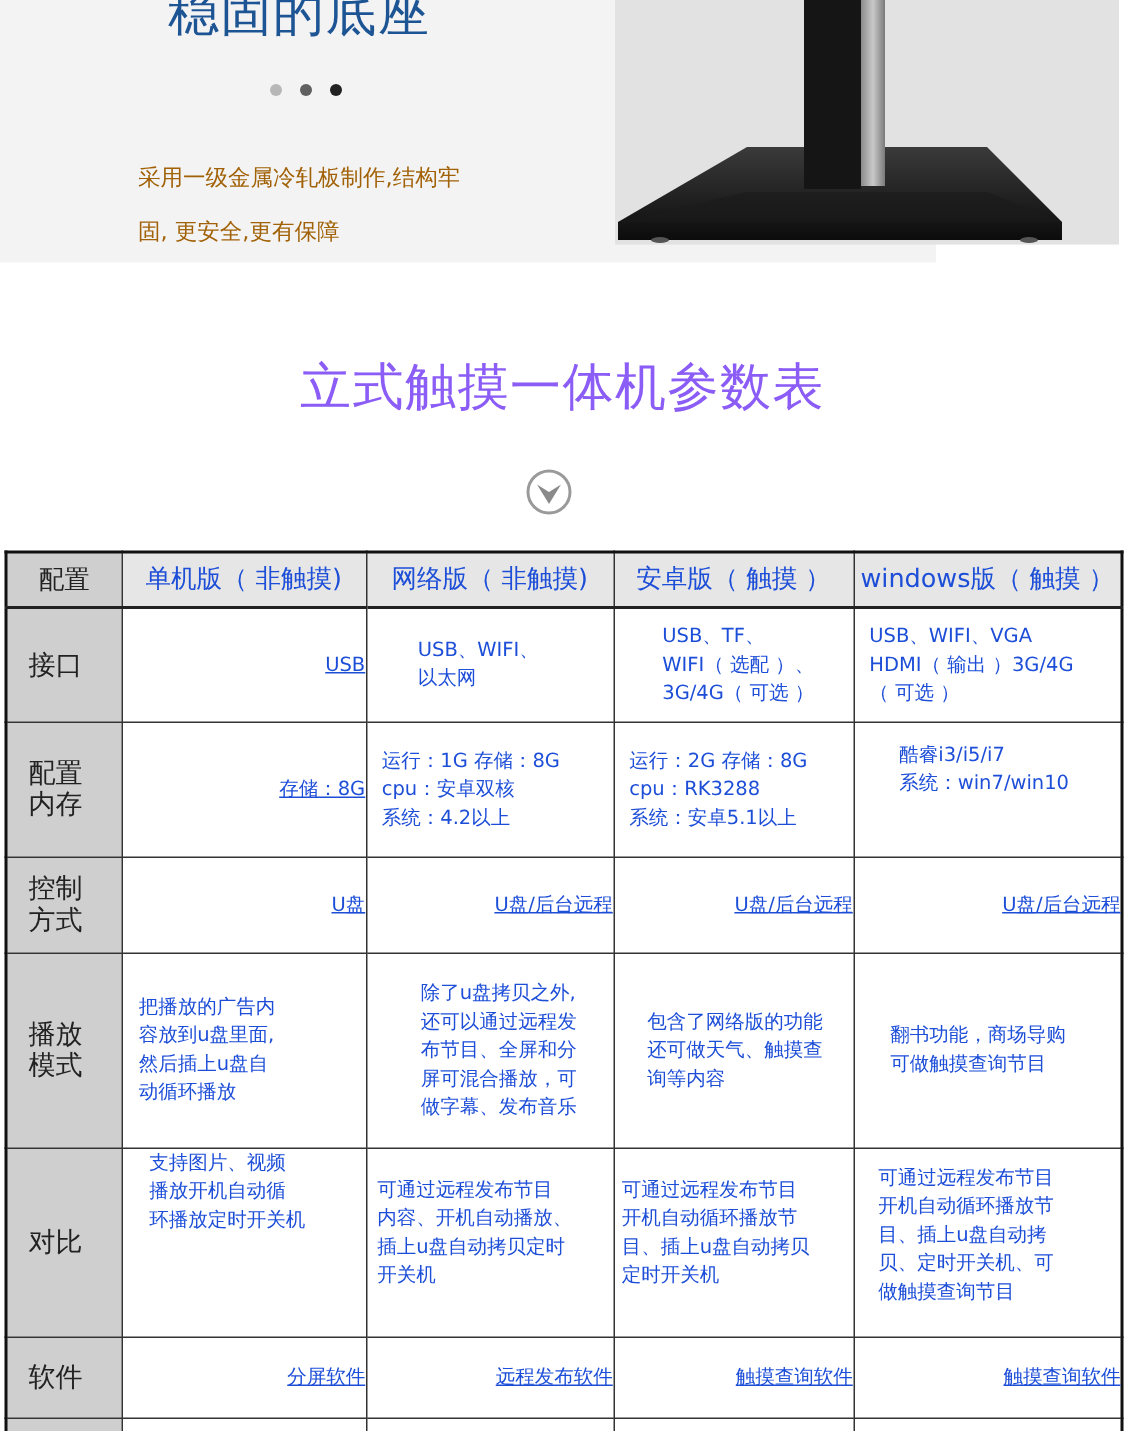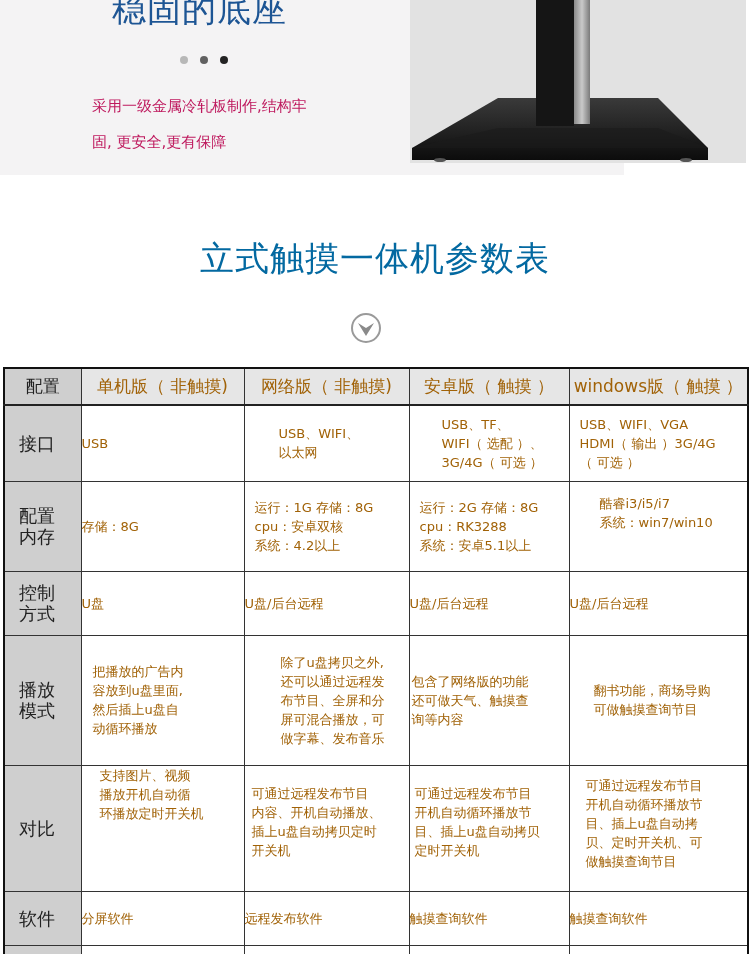--- a/index.html
+++ b/index.html
@@ -2,32 +2,32 @@
 <html><head>
 <meta charset="utf-8">
 <style>
   * { box-sizing: border-box; margin: 0; padding: 0; }
   html, body { width: 750px; height: 954px; overflow: hidden; background: #ffffff; font-family: "DejaVu Sans", "Liberation Sans", sans-serif; }
 
   .hero { position: absolute; left: 0; top: 0; width: 624px; height: 175px; background: #f4f3f4; }
   .hero-title { position: absolute; left: 112px; top: -14px; font-size: 34px; color: #1d5594; letter-spacing: 1px; white-space: nowrap; line-height: 46px; }
   .dots { position: absolute; left: 180px; top: 56px; display: flex; gap: 12px; }
   .dot { width: 8px; height: 8px; border-radius: 50%; }
-  .hero-text { position: absolute; left: 92px; top: 88px; width: 270px; font-size: 15px; color: #be185d; line-height: 36px; }
+  .hero-text { position: absolute; left: 92px; top: 100px; width: 270px; font-size: 15px; color: #a16207; line-height: 36px; }
   .hero-photo { position: absolute; left: 410px; top: 0; width: 336px; height: 163px; background: #e2e2e2; overflow: hidden; }
 
-  .sec-title { position: absolute; left: 0; top: 234px; width: 750px; text-align: center; font-size: 34px; color: #0369a1; letter-spacing: 1px; line-height: 48px; }
+  .sec-title { position: absolute; left: 0; top: 234px; width: 750px; text-align: center; font-size: 34px; color: #8b5cf6; letter-spacing: 1px; line-height: 48px; }
   .down-arrow { position: absolute; left: 350px; top: 312px; width: 32px; height: 32px; }
 
   table.spec { position: absolute; left: 3px; top: 367px; width: 744px; border-collapse: collapse; table-layout: fixed; border: 2px solid #111; }
-  table.spec td { border: 1px solid #333; font-size: 13px; color: #a16207; line-height: 19px; vertical-align: middle; }
+  table.spec td { border: 1px solid #333; font-size: 13px; color: #1d4ed8; line-height: 19px; vertical-align: middle; }
   table.spec tr.head td { background: #e6e6e6; font-size: 17px; height: 37px; text-align: center; white-space: nowrap; border-bottom: 2px solid #222; }
-  table.spec td.rowhead { background: #cfcfcf; font-size: 18px; line-height: 21px; padding-left: 14px; color: #222; }
+  table.spec td.rowhead { background: #cfcfcf; font-size: 18px; line-height: 21px; padding-left: 14px; color: #222; font-family: Liberation Serif, serif; }
   table.spec tr.head td.rowhead { background: #cfcfcf; text-align: center; padding-left: 0; }
-  .c-center { text-align: left; }
+  .c-center { text-align: right; text-decoration: underline; }
   .c-left { text-align: left; }
   td .cell-text { display: block; white-space: pre-line; }
 </style>
 </head>
 <body>
 
 <div class="hero">
   <div class="hero-title">稳固的底座</div>
   <div class="dots">
     <span class="dot" style="background:#b7b7b7"></span>
@@ -160,21 +160,21 @@
 然后插上u盘自
 动循环播放</span>
         </td>
     <td class="c-left" style="padding-left:36px">
           <span class="cell-text">除了u盘拷贝之外,
 还可以通过远程发
 布节目、全屏和分
 屏可混合播放，可
 做字幕、发布音乐</span>
         </td>
-    <td class="c-left" style="padding-left:2px">
+    <td class="c-left" style="padding-left:22px">
           <span class="cell-text">包含了网络版的功能
 还可做天气、触摸查
 询等内容</span>
         </td>
     <td class="c-left" style="padding-left:24px">
           <span class="cell-text">翻书功能，商场导购
 可做触摸查询节目</span>
         </td>
   </tr>
   <tr style="height:126px">

